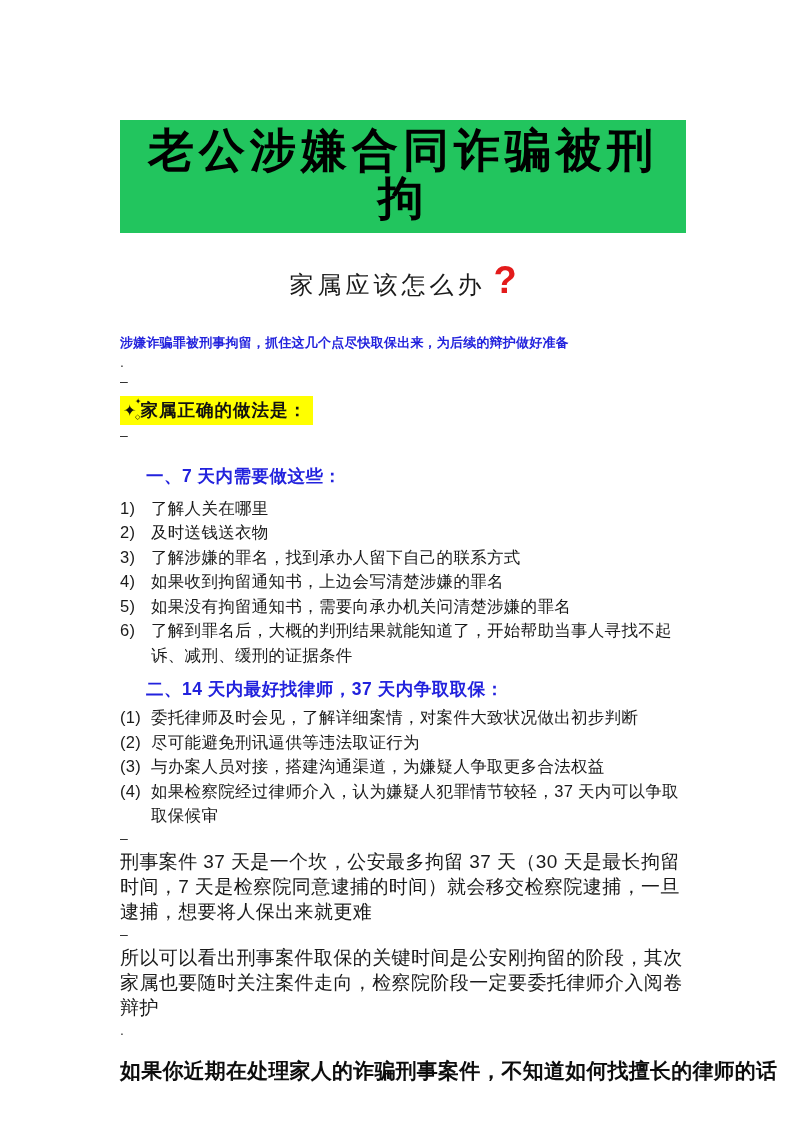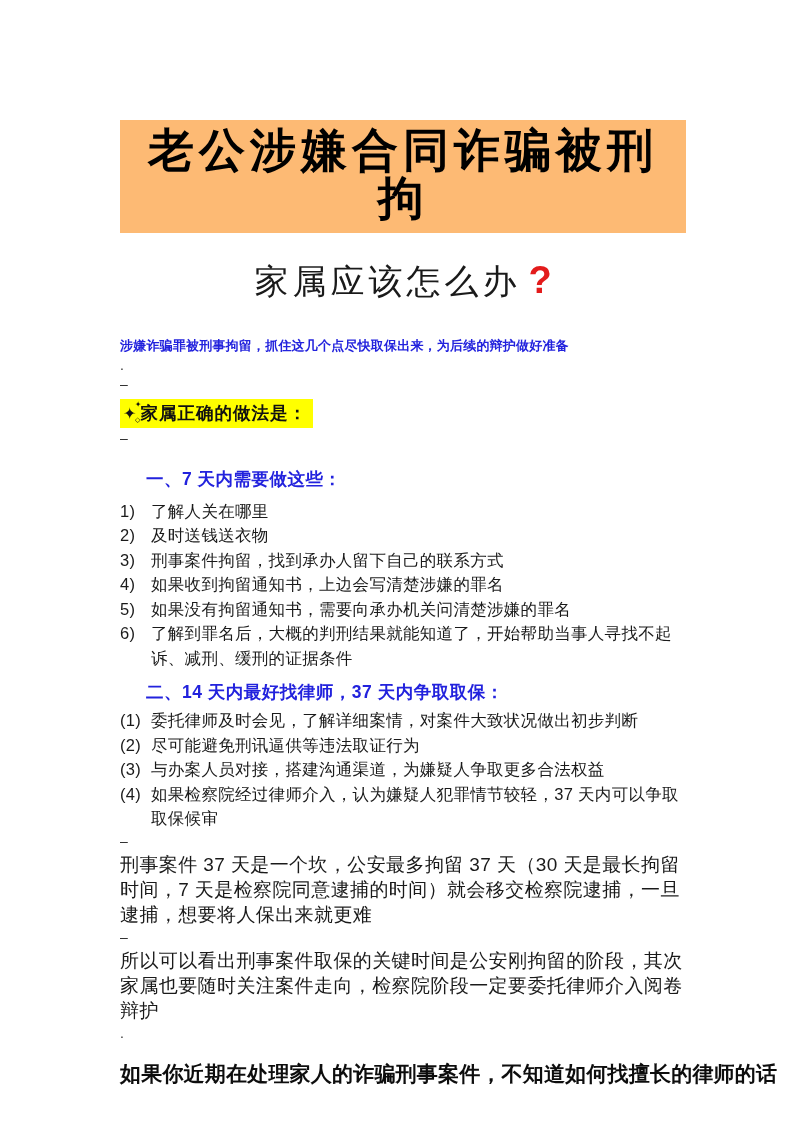--- a/index.html
+++ b/index.html
@@ -6,29 +6,29 @@
   .page{
     width:800px;height:1131px;background:#ffffff;position:relative;
     font-family:"Liberation Sans","DejaVu Sans",sans-serif;
     color:#141414;overflow:hidden;
   }
   .content{padding:120px 114px 0 120px;width:566px;}
 
   
   .title-wrap{text-align:center;}
   .title-hl{
-    display:inline-block;background:#fdba74;
+    display:inline-block;background:#22c55e;
     font-family:"Liberation Serif","DejaVu Serif",serif;
     font-size:46px;font-weight:600;letter-spacing:5px;
     color:#000;padding:7px 13px 9px 13px;line-height:1.05;
   }
   .subtitle-wrap{text-align:center;margin-top:26px;}
   .subtitle{
     font-family:"Liberation Serif","DejaVu Serif",serif;
-    font-size:34px;color:#1a1a1a;letter-spacing:4px;
+    font-size:24px;color:#1a1a1a;letter-spacing:4px;
   }
   .qmark{
     color:#e31b1b;font-weight:900;font-size:38px;margin-left:8px;
     font-family:"Liberation Sans","DejaVu Sans",sans-serif;
     letter-spacing:0;
   }
 
   
   .intro{
     margin-top:32px;color:#2222dd;font-weight:bold;
@@ -104,21 +104,21 @@
     <div class="li">
       <span class="num">1)</span>
       <span class="txt">了解人关在哪里</span>
     </div>
     <div class="li">
       <span class="num">2)</span>
       <span class="txt">及时送钱送衣物</span>
     </div>
     <div class="li">
       <span class="num">3)</span>
-      <span class="txt">刑事案件拘留，找到承办人留下自己的联系方式</span>
+      <span class="txt">了解涉嫌的罪名，找到承办人留下自己的联系方式</span>
     </div>
     <div class="li">
       <span class="num">4)</span>
       <span class="txt">如果收到拘留通知书，上边会写清楚涉嫌的罪名</span>
     </div>
     <div class="li">
       <span class="num">5)</span>
       <span class="txt">如果没有拘留通知书，需要向承办机关问清楚涉嫌的罪名</span>
     </div>
     <div class="li">

